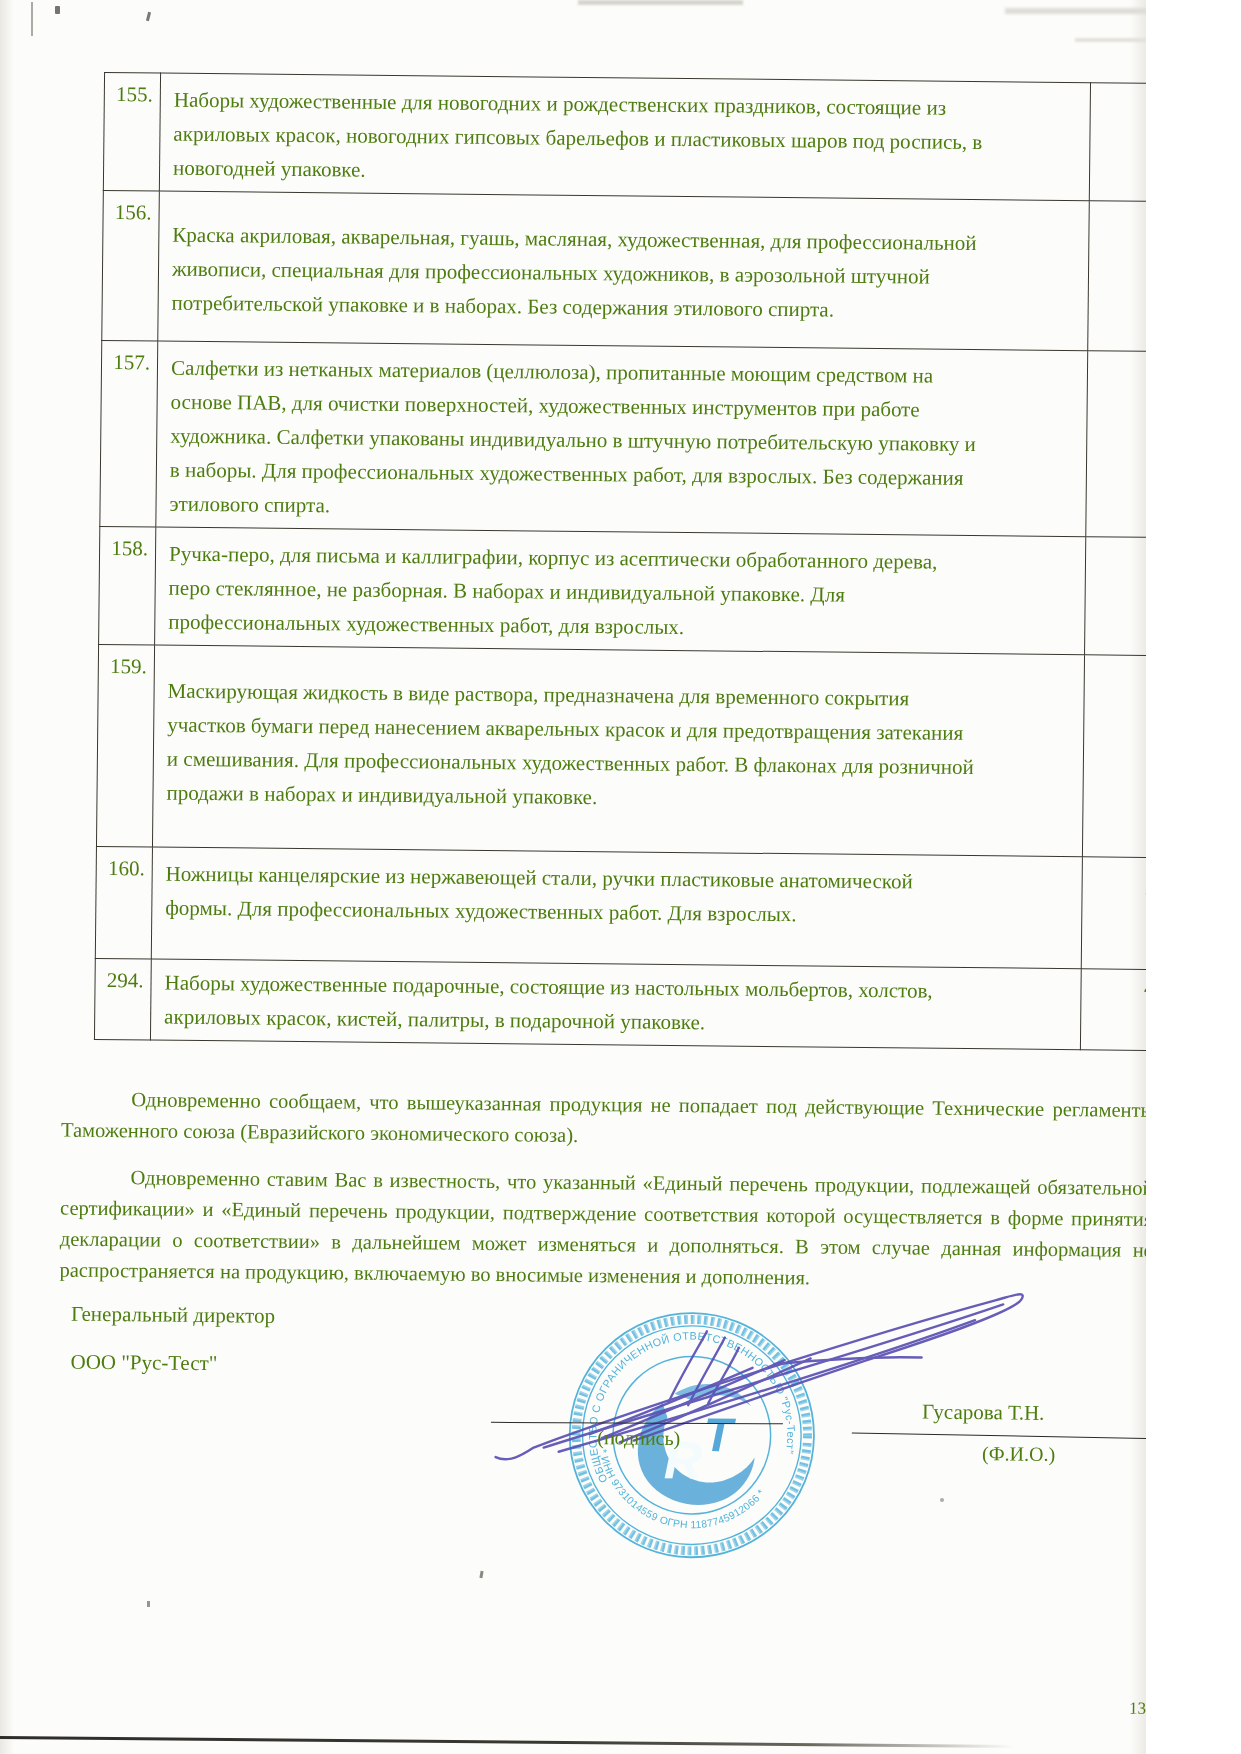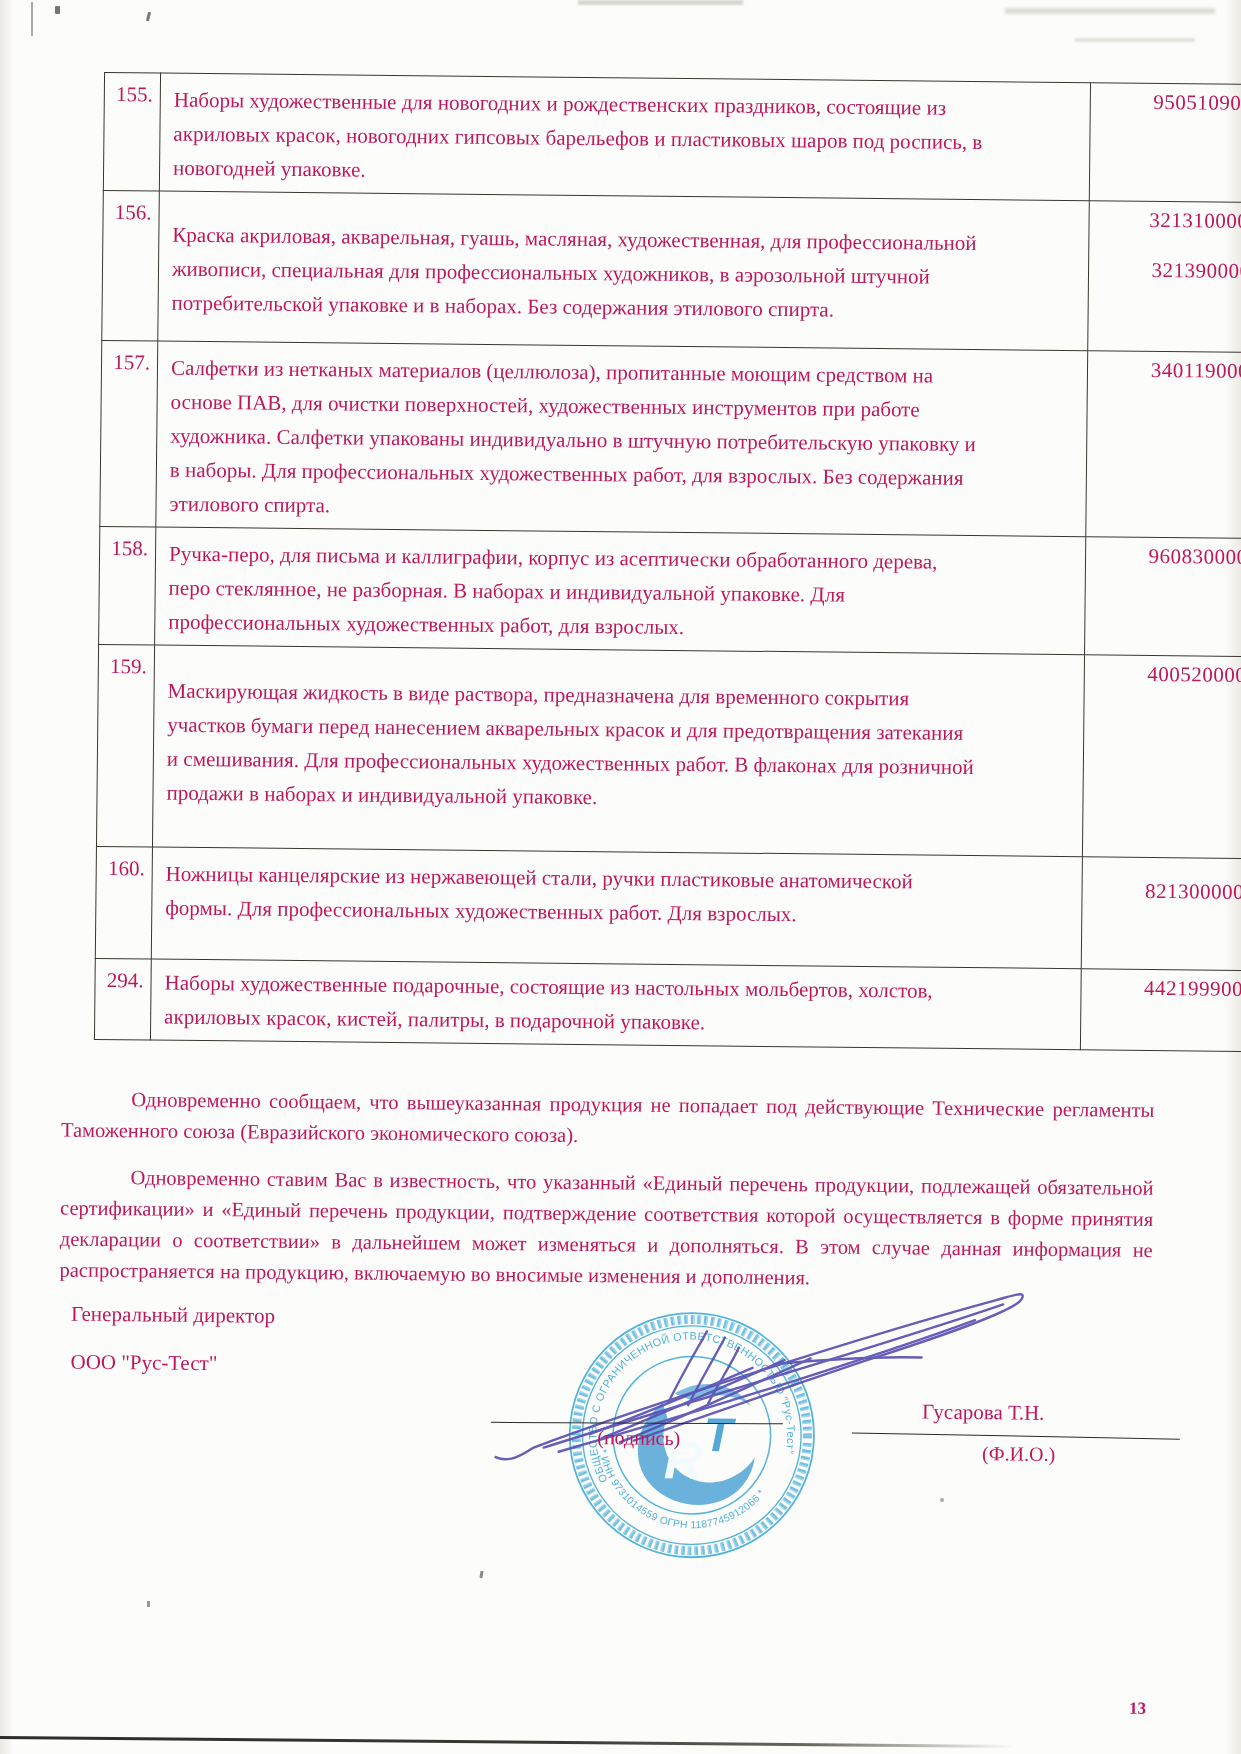--- a/index.html
+++ b/index.html
@@ -1,23 +1,23 @@
 <!DOCTYPE html>
 <html><head>
 <meta charset="utf-8">
 <style>
   html,body{margin:0;padding:0;}
   body{background:#ffffff;}
   .page{
     position:relative;
-    width:1241px;height:1754px;
+    width:1146px;height:1754px;
     background:#fcfcfa;
     overflow:hidden;
     font-family:"Liberation Serif","DejaVu Serif",serif;
-    color:#be185d;
+    color:#4d7c0f;
   }
   
   .edge-left{position:absolute;left:0;top:0;width:14px;height:1754px;
     background:linear-gradient(90deg,#e9e8e3,rgba(252,252,250,0));}
   .edge-right{position:absolute;right:0;top:0;width:16px;height:1754px;
     background:linear-gradient(270deg,#eceae5,rgba(252,252,250,0));}
   .skew{
     position:absolute;left:0;top:0;width:1241px;height:1754px;
     transform:rotate(0.6deg);
     transform-origin:110px 80px;
@@ -66,21 +66,21 @@
   .sig-line{position:absolute;border-top:1.6px solid #2c2a26;height:0;}
   .sig-line.left{left:505px;top:42px;width:292px;transform:rotate(-.3deg);}
   .sig-line.right{left:866px;top:51px;width:328px;transform:rotate(.5deg);}
   .caption{position:absolute;font-size:20px;text-align:center;}
   .caption.podpis{left:558px;top:46px;width:190px;}
   .caption.fio{left:958px;top:58px;width:150px;}
   .fio-name{position:absolute;left:936px;top:16px;font-size:21px;}
   .stamp{position:absolute;left:578px;top:-74px;width:256px;height:256px;opacity:.93;}
   .ink{position:absolute;left:468px;top:-130px;width:610px;height:240px;}
   
-  .page-number{position:absolute;left:1146px;top:1688px;font-size:17px;font-weight:bold;}
+  .page-number{position:absolute;left:1146px;top:1688px;font-size:17px;}
   .artifact{position:absolute;pointer-events:none;}
   .a-tick{left:31px;top:2px;width:2px;height:34px;background:#8a877f;opacity:.7;}
   .a-speck1{left:55px;top:6px;width:5px;height:8px;background:#55514a;border-radius:1px;opacity:.8;}
   .a-speck2{left:147px;top:12px;width:3px;height:9px;background:#5a564e;transform:rotate(14deg);opacity:.8;}
   .a-smudge1{left:578px;top:0;width:165px;height:5px;background:#d7d5cf;filter:blur(1px);}
   .a-smudge2{left:1005px;top:8px;width:210px;height:6px;background:#dedcd6;filter:blur(1.5px);}
   .a-smudge3{left:1075px;top:38px;width:120px;height:4px;background:#e3e1db;filter:blur(1px);}
   .a-dot1{left:940px;top:1498px;width:4px;height:4px;background:#8d8981;border-radius:50%;opacity:.7;}
   .a-dot2{left:147px;top:1601px;width:3px;height:6px;background:#6e6a62;opacity:.7;}
   .a-dot3{left:480px;top:1571px;width:3px;height:7px;background:#66625a;transform:rotate(10deg);opacity:.75;}

